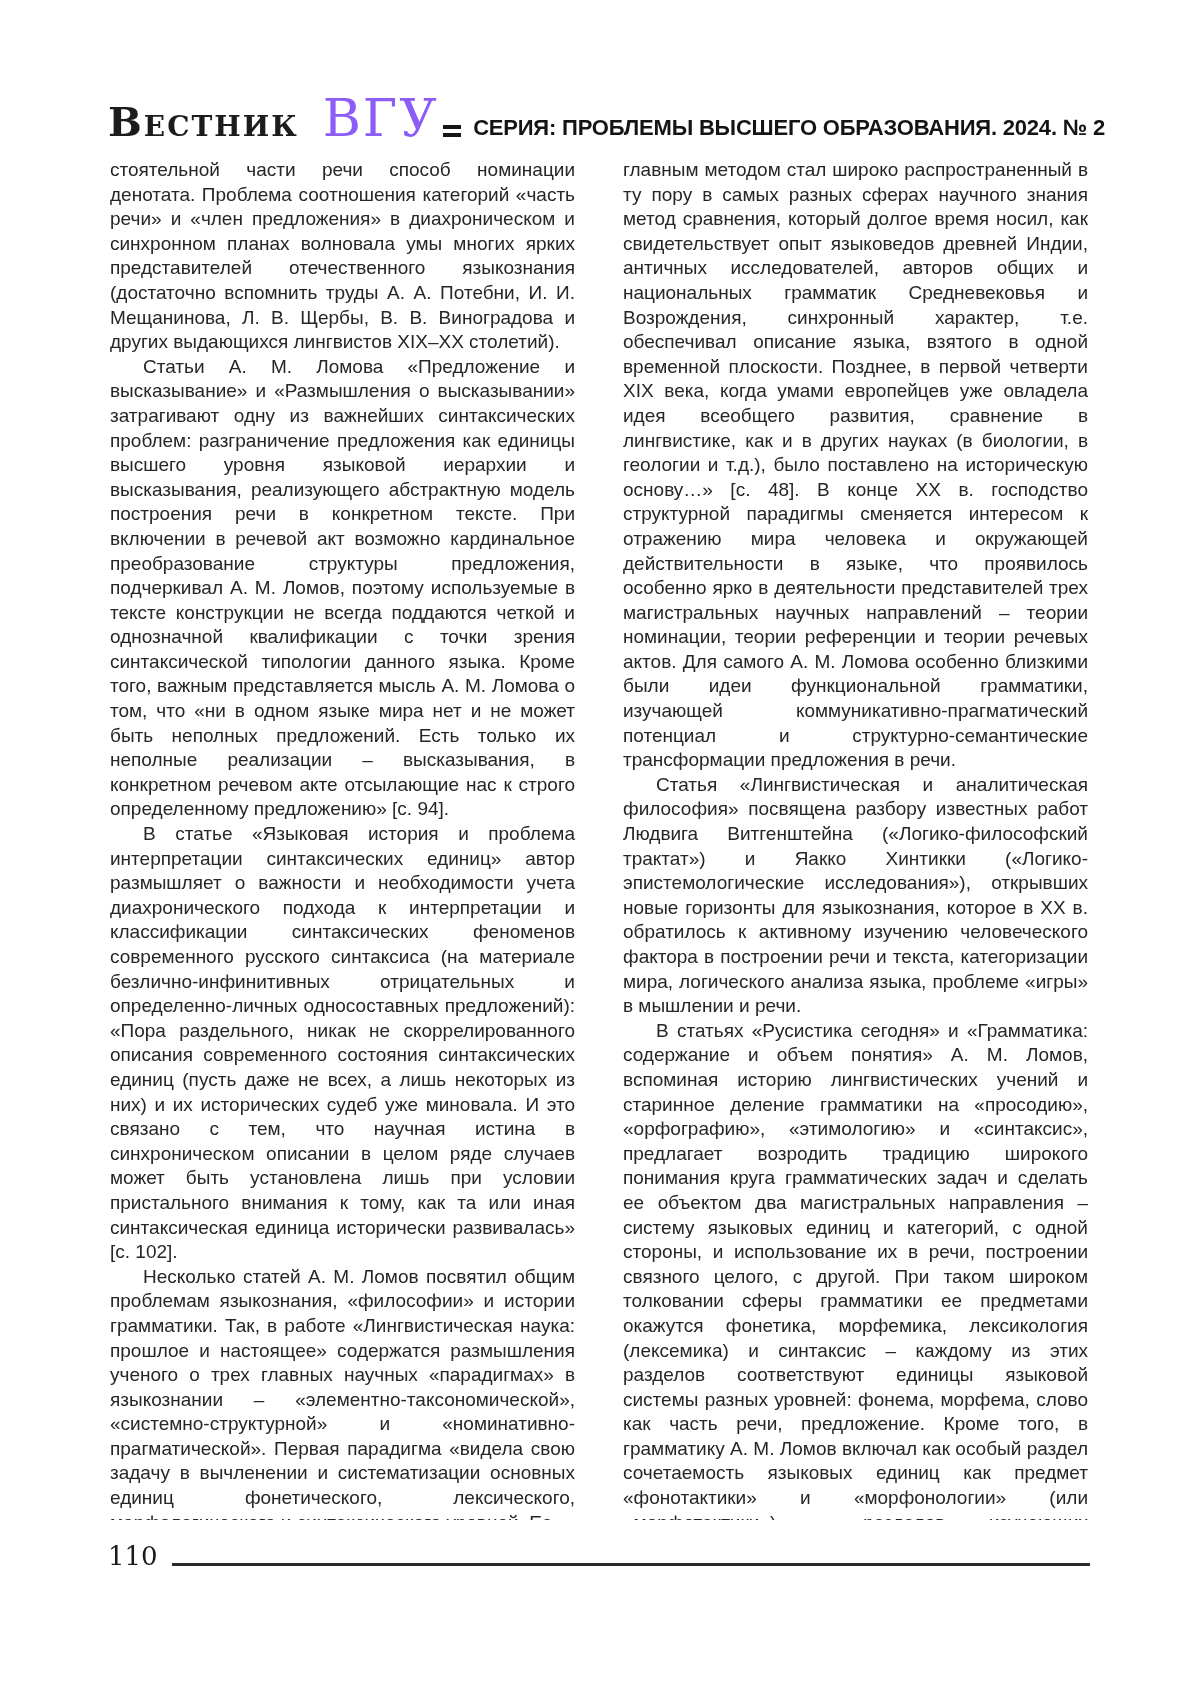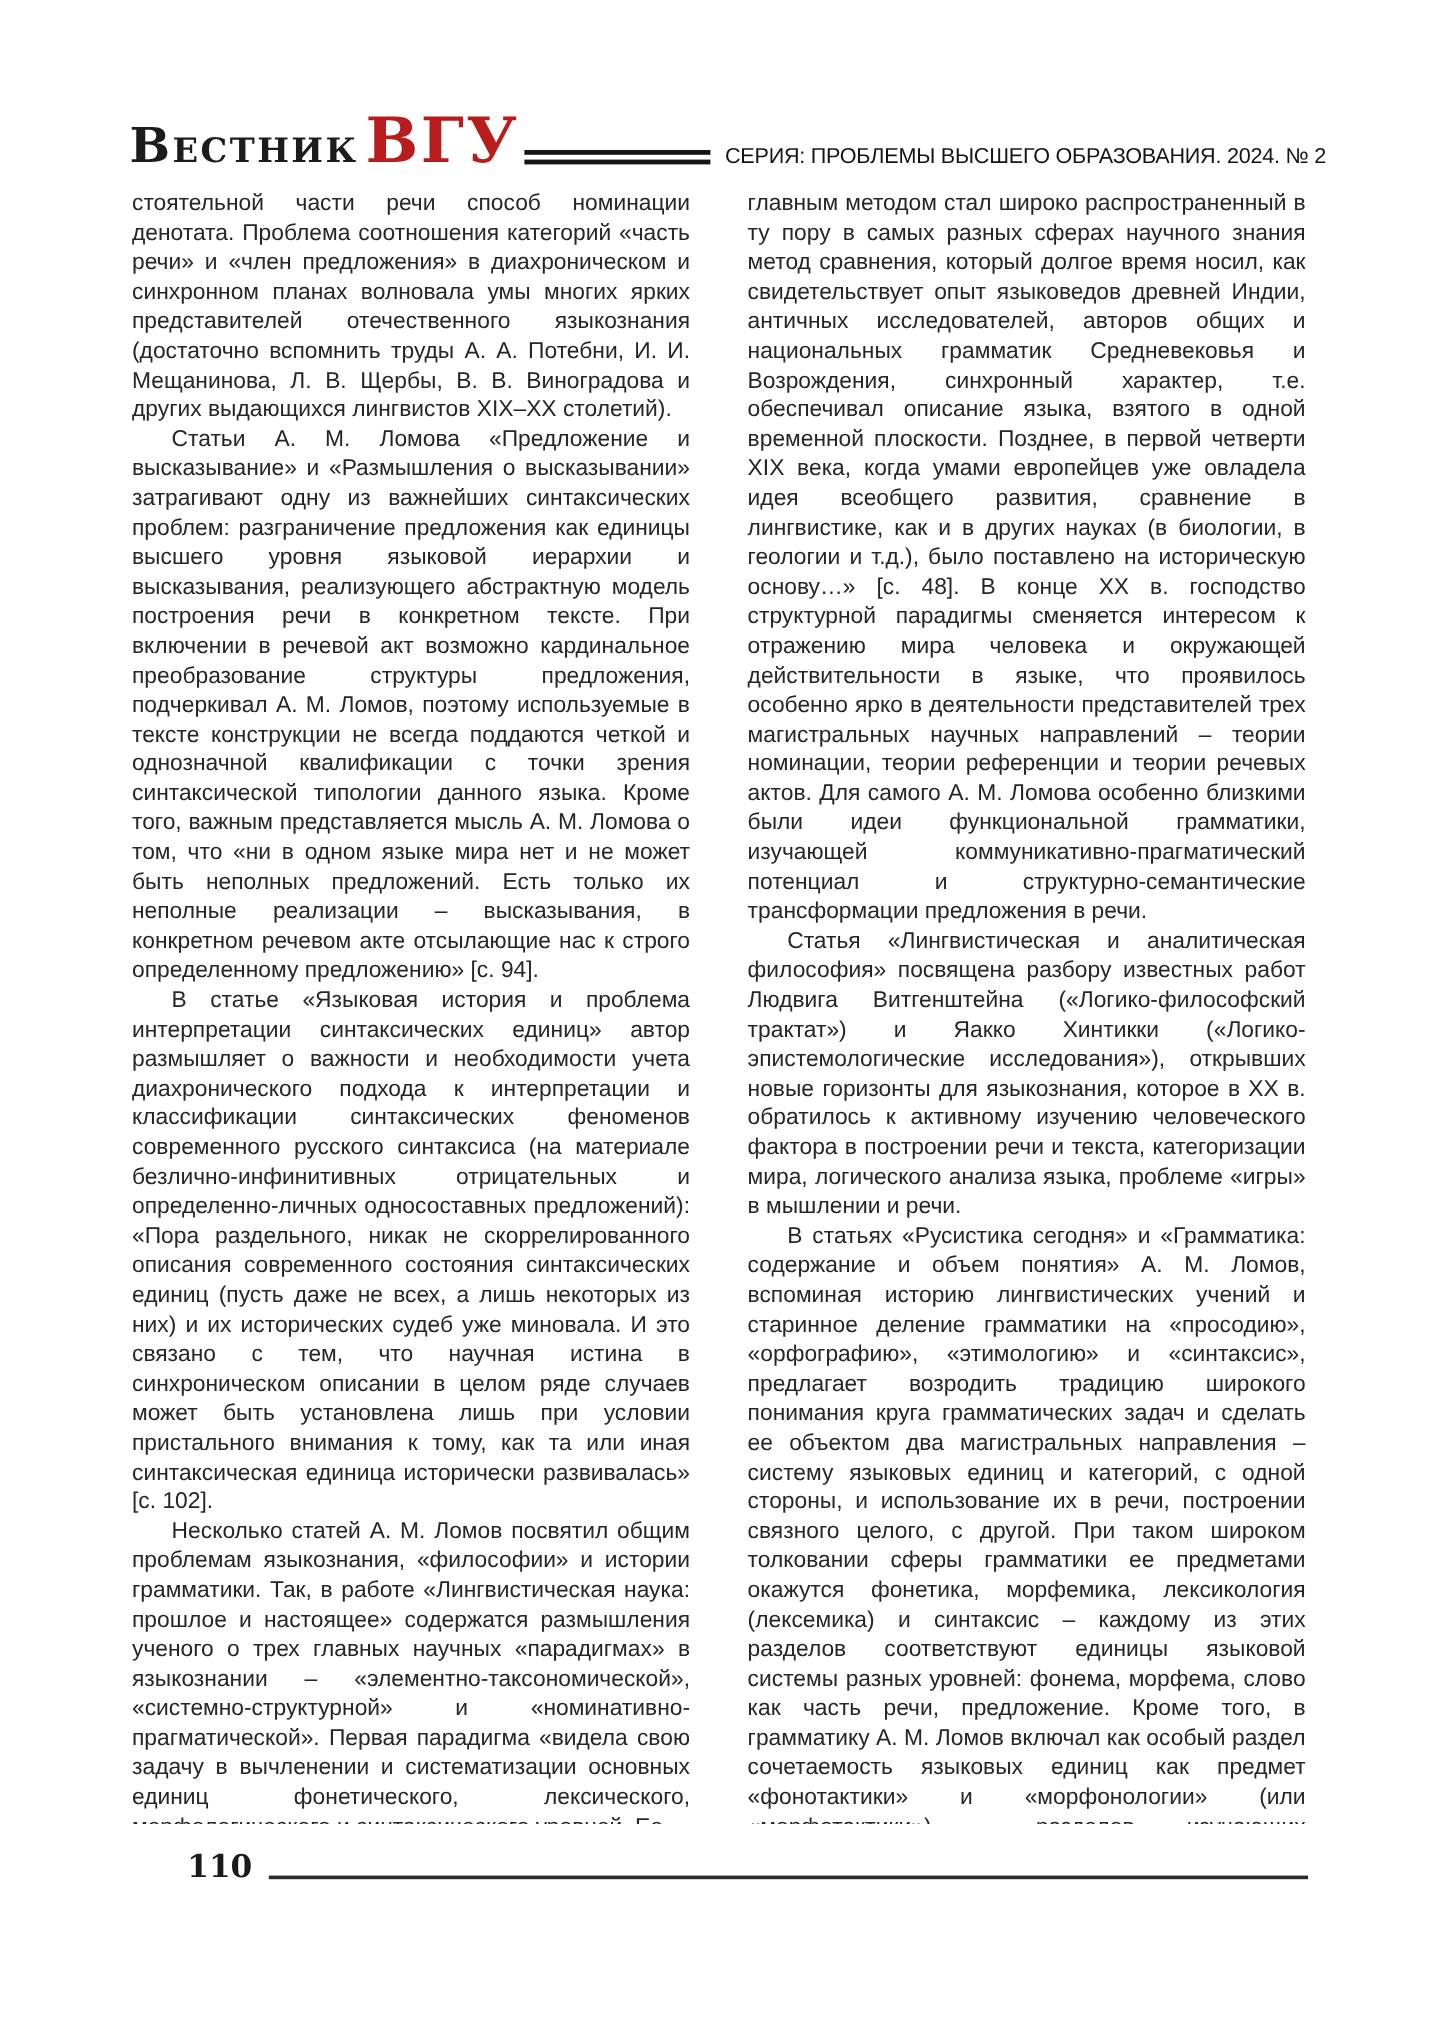--- a/index.html
+++ b/index.html
@@ -23,40 +23,40 @@
     font-family:"DejaVu Serif", serif;
     font-weight:700;
     font-variant:small-caps;
     font-variant-caps:small-caps;
     font-size:40px;
     letter-spacing:2px;
     color:#1c1c1c;
   }
   .logo-secondary {
     font-family:"DejaVu Serif", serif;
-    font-weight:700;
+    font-weight:400;
     font-variant:small-caps;
     font-variant-caps:small-caps;
     font-size:52px;
     letter-spacing:2px;
-    color:#b91c1c;
-    margin-left:6px;
+    color:#8b5cf6;
+    margin-left:24px;
   }
   .header-rule {
     flex:1 1 auto;
     height:4px;
     border-top:4px solid #151515;
     border-bottom:4px solid #151515;
     box-sizing:content-box;
     margin:0 12px 7px 4px;
     align-self:flex-end;
   }
   .series {
-    font-size:18px;
-    font-weight:400;
+    font-size:22px;
+    font-weight:700;
     letter-spacing:-0.2px;
     white-space:nowrap;
     color:#141414;
     align-self:flex-end;
     margin-bottom:3px;
   }
 
   
   .body {
     position:absolute; top:158px; left:110px;
@@ -77,25 +77,24 @@
   .col p.no-indent { text-indent:0; }
 
   
   .footer {
     position:absolute; top:1542px; left:108px;
     width:982px;
     display:flex; align-items:flex-end;
   }
   .pagenum {
     font-family:"DejaVu Serif", serif;
-    font-weight:700;
+    font-weight:400;
     font-size:26px;
     line-height:1.1;
     color:#1a1a1a;
-    margin-left:48px;
   }
   .footer-rule {
     flex:1 1 auto;
     border-bottom:3px solid #2a2a2a;
     margin-left:14px;
     margin-bottom:5px;
   }
 </style>
 </head>
 <body>

